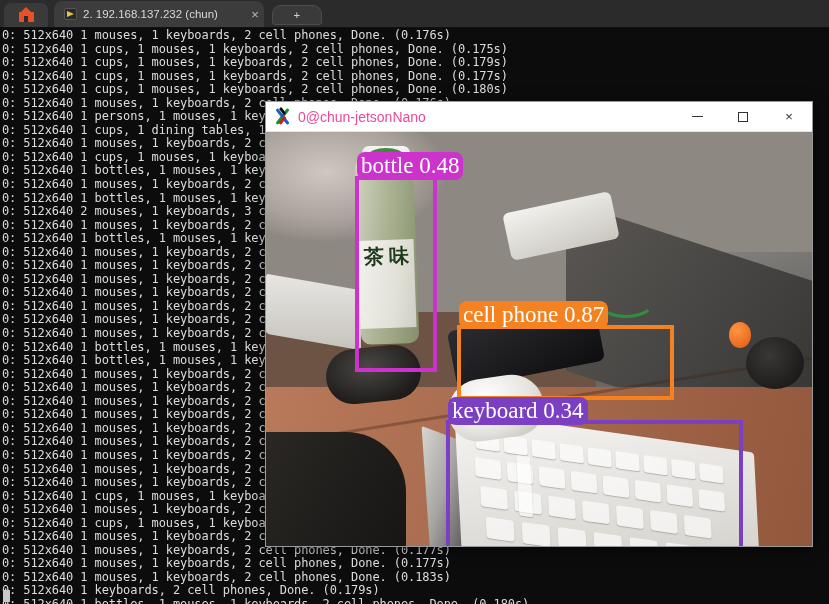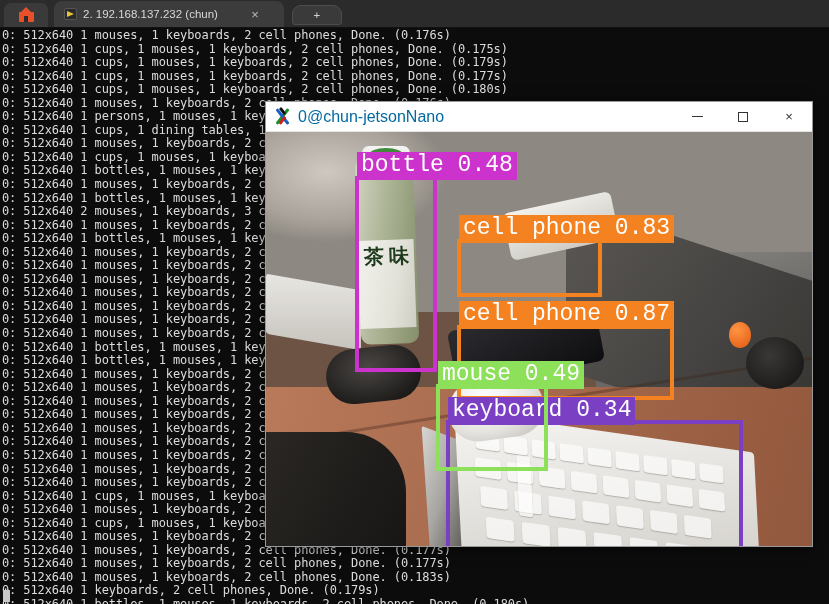--- a/index.html
+++ b/index.html
@@ -29,21 +29,21 @@
     border-left:6.5px solid transparent; border-right:6.5px solid transparent;
     border-bottom:6px solid #e8502a;
   }
   .home-ico s{
     position:absolute; left:5.5px; top:8px; width:4px; height:6px;
     background:#2b2b2b;
   }
   .tab{
     height:26px; margin-left:6px; background:#3c3c3c;
     border-radius:8px 8px 0 0; display:flex; align-items:center;
-    padding:0 20px 0 10px; gap:6px; color:#d8d8d8; font-size:11.5px;
+    padding:0 0 0 10px; gap:6px; color:#d8d8d8; font-size:11.5px;
     font-family:"Liberation Sans", sans-serif;
   }
   .tab-ico{
     width:13px; height:12px; background:#2a2a2a; border:1px solid #555;
     border-radius:2px; position:relative; flex:none;
   }
   .tab-ico:after{
     content:""; position:absolute; left:2px; top:2px;
     width:0;height:0;border-left:7px solid #e8c33c;
     border-top:3px solid transparent;border-bottom:3px solid transparent;
@@ -86,21 +86,21 @@
     height:30px; background:#fff; display:flex; align-items:center;
     padding-left:8px; border-bottom:1px solid #e4e4e4;
   }
   .xlogo{ width:17px;height:17px; position:relative; flex:none; margin-right:7px;}
   .xlogo span{ position:absolute; left:7px; top:-1px; width:3.2px; height:19px; border-radius:1px;}
   .xl1{ background:#1e8f2e; transform:rotate(38deg); }
   .xl2{ background:#1b5fc4; transform:rotate(-38deg); }
   .xl3{ background:#d41b1b; transform:rotate(38deg); height:9px!important; top:8px!important;}
   .xl4{ background:#111; transform:rotate(-38deg); height:8px!important; top:-1px!important;}
   #vtitle .ttxt{
-    font-family:"Liberation Sans", sans-serif; font-size:16px; color:#0369a1;
+    font-family:"Liberation Sans", sans-serif; font-size:14px; color:#ec4899;
   }
   .wbtns{ margin-left:auto; display:flex; height:30px; }
   .wbtn{
     width:46px; height:30px; display:flex;align-items:center;justify-content:center;
     color:#333; font-size:13px; font-family:"Liberation Sans",sans-serif;
   }
   .wbtn .mn{ width:11px;height:1px;background:#333; display:block;}
   .wbtn .mx{ width:10px;height:10px;border:1px solid #333; display:block;}
 
   
@@ -220,23 +220,24 @@
   }
   .deskline{
     left:0; top:268px; width:546px; height:3px; background:rgba(60,35,22,.35);
     transform:skewY(-9deg);
   }
 
   
   .det{ position:absolute; box-sizing:border-box; }
   .det .lab{
     position:absolute; left:-2px; white-space:nowrap;
-    font-family:Liberation Mono, monospace;
+    font-family:Liberation Serif, serif;
     color:#fff; font-size:23px; line-height:27px; padding:0 4px 1px 4px;
     letter-spacing:0px;
+    border-radius:8px;
   }
   #det-bottle   { left:89px;  top:44px;  width:82px;  height:196px; border:4px solid #cc33cc; }
   #det-bottle .lab{ top:-28px; background:#cc33cc; }
   #det-cell1    { left:191px; top:107px; width:145px; height:58px;  border:4px solid #f58220; }
   #det-cell1 .lab{ top:-28px; background:#f58220; }
   #det-cell2    { left:191px; top:193px; width:217px; height:75px;  border:4px solid #f58220; }
   #det-cell2 .lab{ top:-28px; background:#f58220; }
   #det-mouse    { left:170px; top:252px; width:112px; height:87px;  border:4px solid #8ce05a; }
   #det-mouse .lab{ top:-27px; background:#8ce05a; }
   #det-keyboard { left:180px; top:288px; width:297px; height:162px; border:4px solid #7b3fc4; }
@@ -389,27 +390,21 @@
             <i style="left: 170px; top: 102px; width: 28px; height: 21px;"></i>
             <i style="left: 206px; top: 102px; width: 28px; height: 21px;"></i>
             <i style="left: 60px; top: 36px; width: 14px; height: 60px;"></i>
           </div>
       </div>
       <div class="obj mouse"></div>
 
       <div class="det" id="det-bottle">
         <span class="lab">bottle 0.48</span>
       </div>
-      <div class="det" id="det-cell1">
-        <span class="lab">cell phone 0.83</span>
-      </div>
       <div class="det" id="det-cell2">
         <span class="lab">cell phone 0.87</span>
       </div>
       <div class="det" id="det-keyboard">
         <span class="lab">keyboard 0.34</span>
-      </div>
-      <div class="det" id="det-mouse">
-        <span class="lab">mouse 0.49</span>
       </div>
     </div>
   </div>
 </div>
 
 </body></html>

